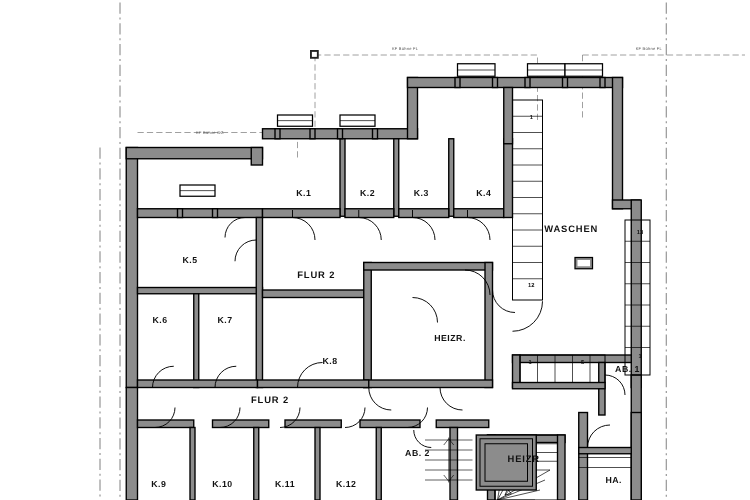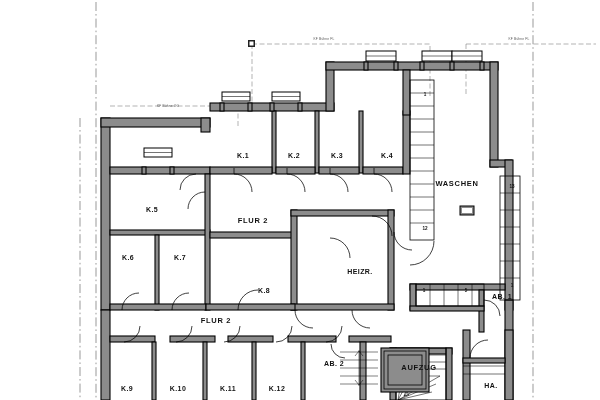--- a/index.html
+++ b/index.html
@@ -326,21 +326,21 @@
   <div class="rmlabel" style="left:127px;top:388px;">K.9</div>
   <div class="rmlabel" style="left:178px;top:388px;">K.10</div>
   <div class="rmlabel" style="left:228px;top:388px;">K.11</div>
   <div class="rmlabel" style="left:277px;top:388px;">K.12</div>
   <div class="rmlabel big" style="left:253px;top:220px;">FLUR 2</div>
   <div class="rmlabel big" style="left:216px;top:320px;">FLUR 2</div>
   <div class="rmlabel big" style="left:457px;top:183px;">WASCHEN</div>
   <div class="rmlabel" style="left:360px;top:271px;">HEIZR.</div>
   <div class="rmlabel" style="left:502px;top:296px;">AB. 1</div>
   <div class="rmlabel" style="left:334px;top:363px;">AB. 2</div>
-  <div class="rmlabel big" style="left:419px;top:367px;">AUFZUG</div>
+  <div class="rmlabel big" style="left:419px;top:367px;">HEIZR</div>
   <div class="rmlabel" style="left:491px;top:385px;">HA.</div>
 
   <div class="tread" style="left:425px;top:94px;">1</div>
   <div class="tread" style="left:425px;top:228px;">12</div>
   <div class="tread" style="left:512px;top:186px;">13</div>
   <div class="tread" style="left:512px;top:285px;">1</div>
   <div class="tread" style="left:424px;top:290px;">1</div>
   <div class="tread" style="left:466px;top:290px;">5</div>
 
   <div class="dimtext" style="left:324px;top:39px;">KF Bühne FL</div>

